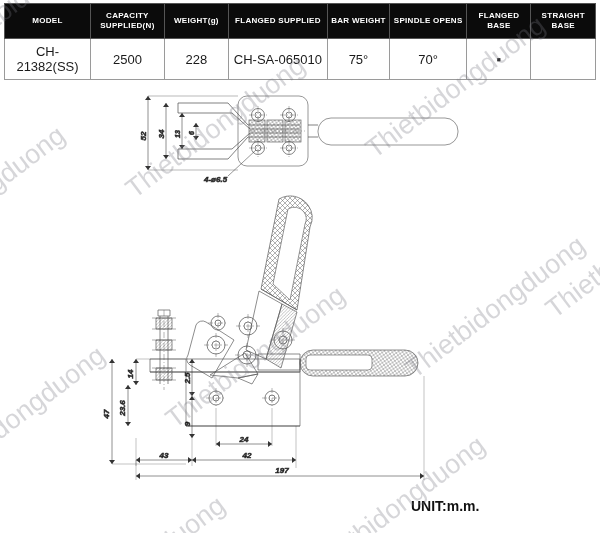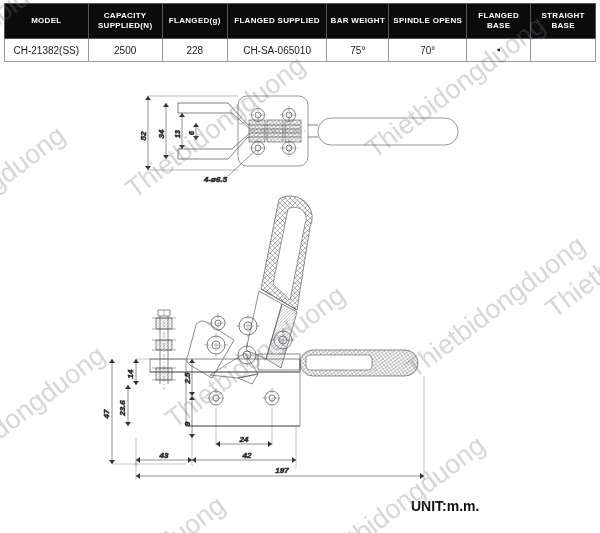--- a/index.html
+++ b/index.html
@@ -42,21 +42,21 @@
     letter-spacing:.3px;
     padding:7px 2px;
     border:1px solid #555;
     text-align:center;
     line-height:1.25;
     vertical-align:middle;
   }
   #spec-table td{
     background:#ffffff;
     color:#1a1a1a;
-    font-size:10px;
+    font-size:13px;
     padding:5px 2px;
     border:1px solid #9a9a9a;
     text-align:center;
     height:12px;
   }
   .dotcell{font-size:11px;line-height:1;font-weight:bold;}
   
   #drawing{
     position:absolute;left:0;top:78px;width:600px;height:455px;
     z-index:5;
@@ -75,21 +75,21 @@
 <body>
 
 <table id="spec-table">
   <thead>
     <tr>
       <th style="width:85px">MODEL</th>
       <th style="width:72px">
         <span>CAPACITY</span><br>
         <span>SUPPLIED(N)</span>
       </th>
-      <th style="width:62px">FLANGED(g)</th>
+      <th style="width:62px">WEIGHT(g)</th>
       <th style="width:105px">FLANGED SUPPLIED</th>
       <th style="width:62px">BAR WEIGHT</th>
       <th style="width:80px">SPINDLE OPENS</th>
       <th style="width:63px">FLANGED BASE</th>
       <th style="width:63px">STRAIGHT BASE</th>
     </tr>
   </thead>
   <tbody>
     <tr>
       <td>CH-21382(SS)</td>

